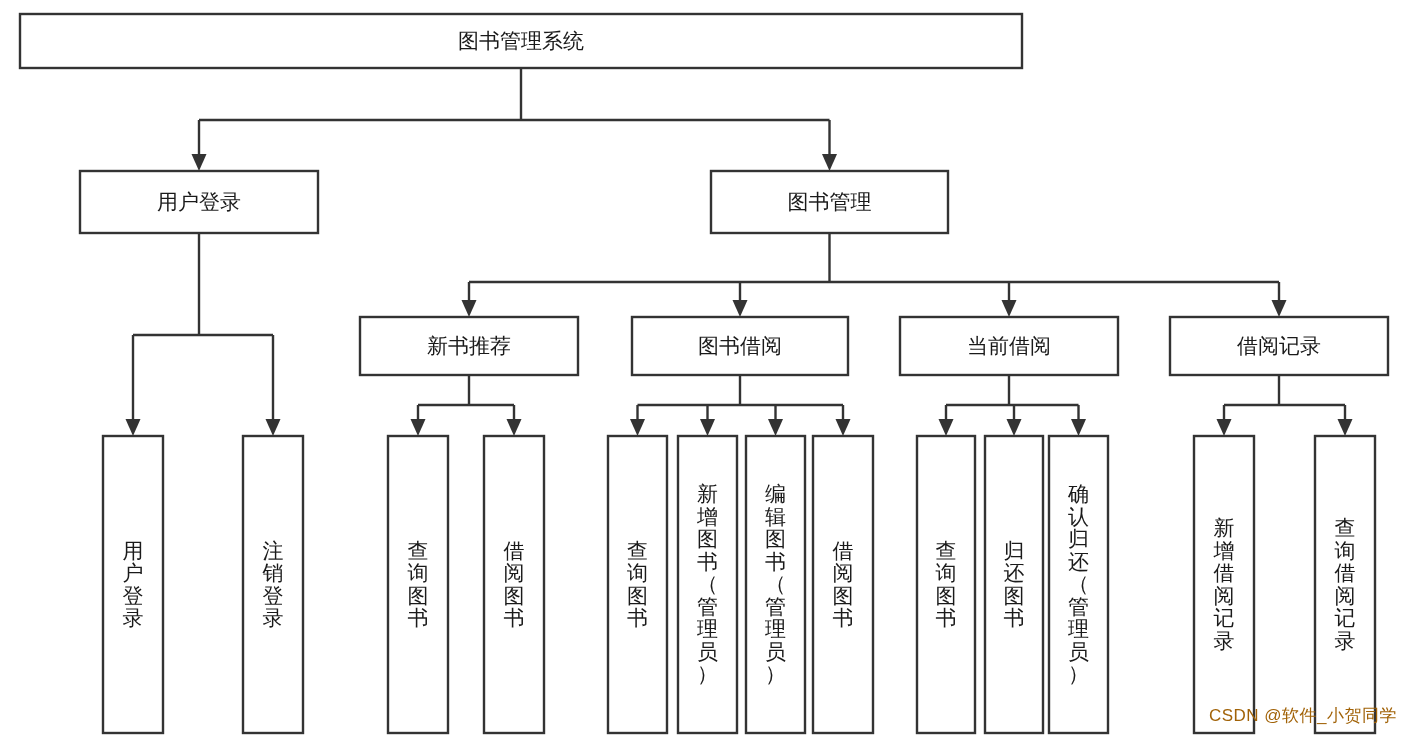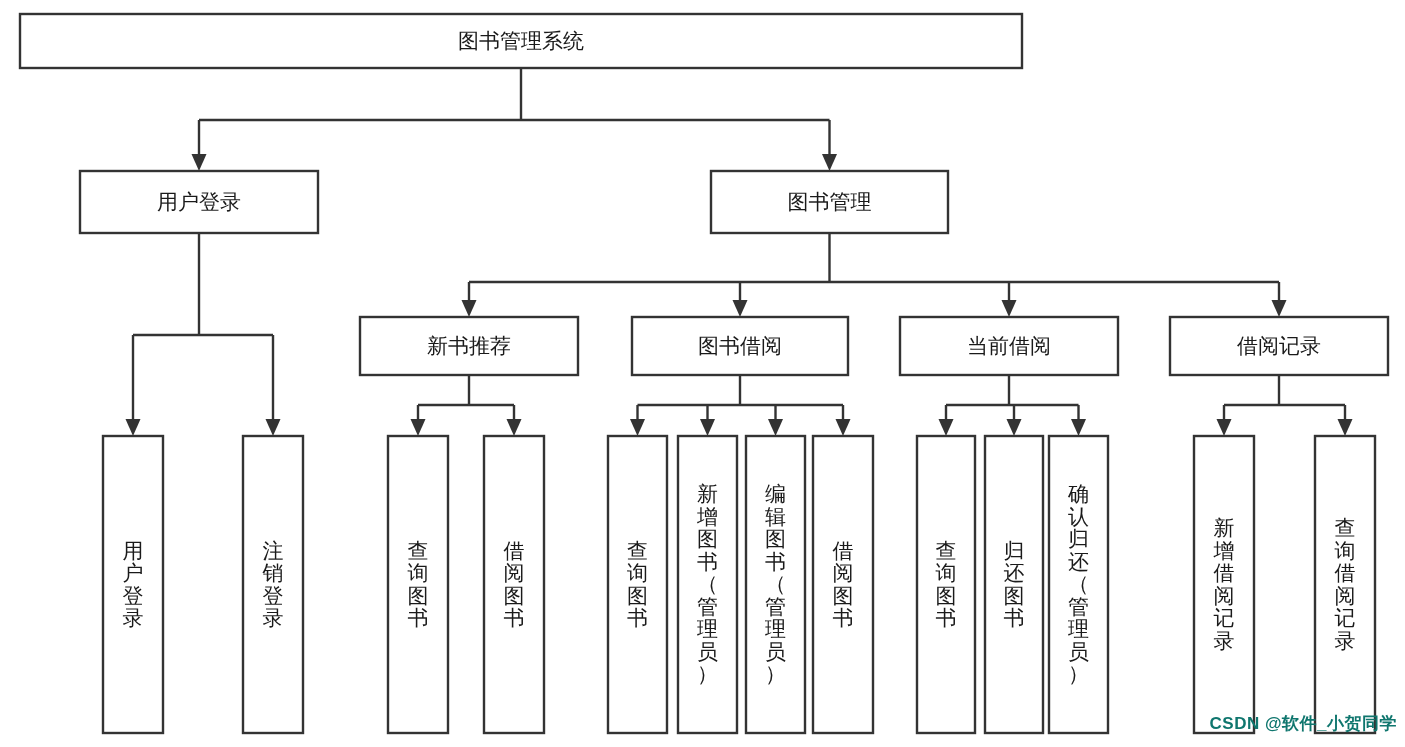--- a/index.html
+++ b/index.html
@@ -47,28 +47,27 @@
     stroke-width: 2.4;
     fill: none;
   }
   .arrowhead {
     fill: #333333;
     stroke: none;
   }
   .watermark {
     position: absolute;
     right: 8px;
-    bottom: 12px;
+    bottom: 20px;
     font-family: "Liberation Sans", "DejaVu Sans", sans-serif;
     font-size: 17px;
-    color: #0f766e;
+    color: #a16207;
     letter-spacing: 0.5px;
     white-space: nowrap;
     pointer-events: none;
-    font-weight: bold;
   }
 </style>
 </head>
 <body>
 
 <div id="stage">
   <svg id="diagram" viewBox="0 0 1405 747">
     <g id="connectors-layer">
         <path d="M 521 68 L 521 120" class="connector"></path>
         <path d="M 199 120 L 829.5 120" class="connector"></path>

